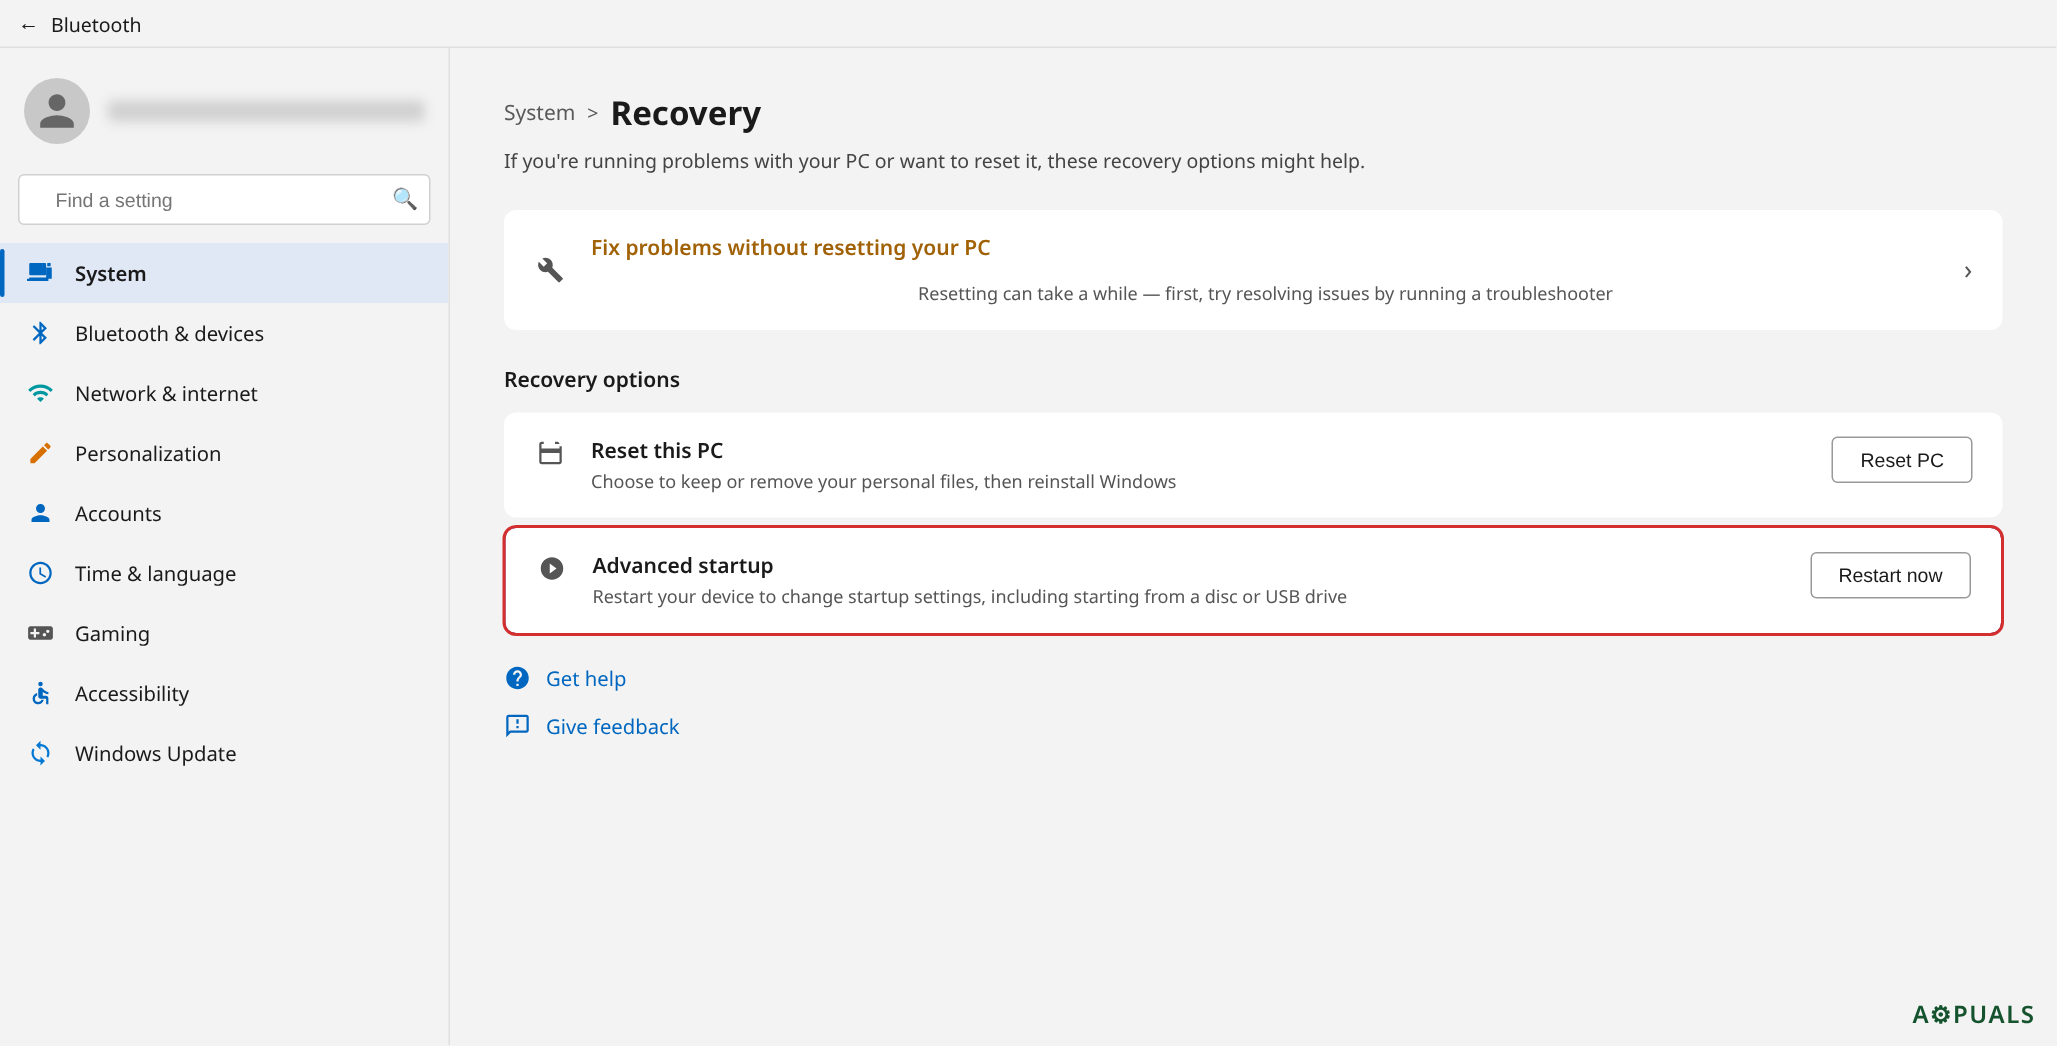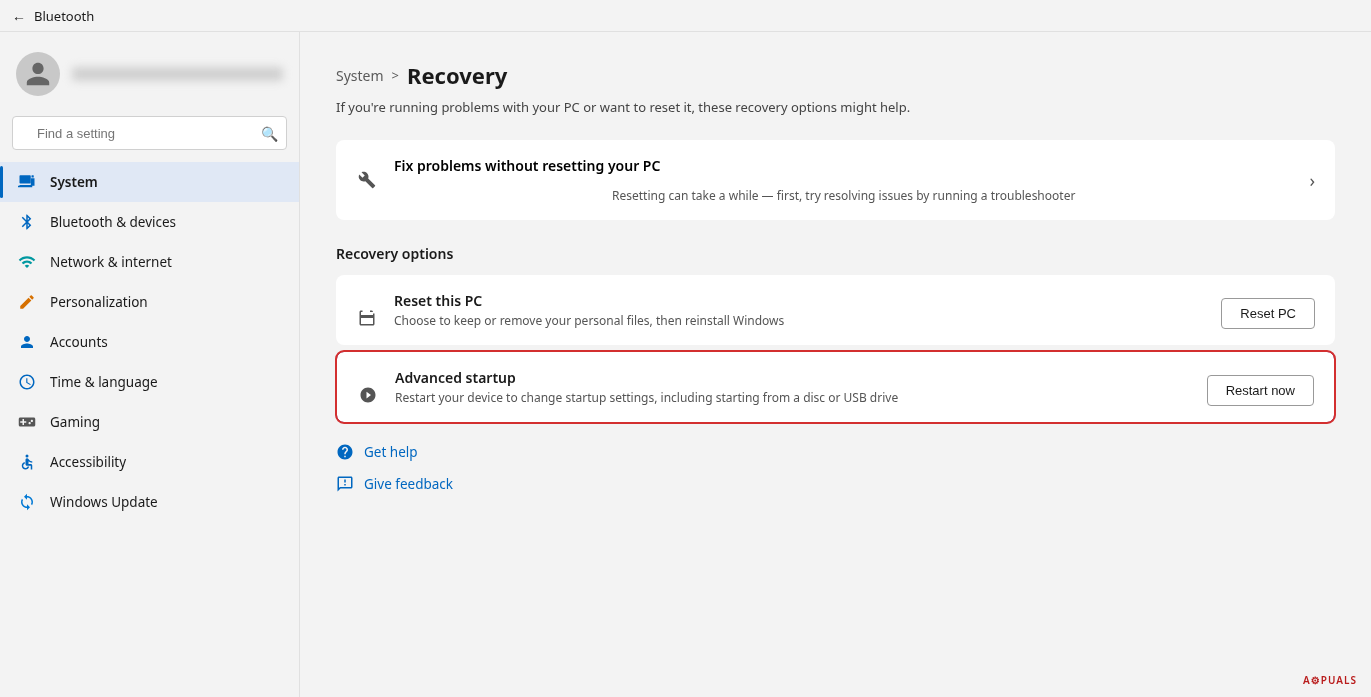--- a/index.html
+++ b/index.html
@@ -188,21 +188,21 @@
       display: flex;
       align-items: center;
       gap: 16px;
       margin-bottom: 24px;
       cursor: pointer;
     }
     .fix-card-content { flex: 1; }
     .fix-card-title {
       font-size: 14px;
       font-weight: 600;
-      color: #000000;
+      color: #a16207;
     }
     .fix-card-desc {
       font-size: 12px;
       color: #555;
       margin-top: 12px;
       text-align: center;
     }
     .fix-card-arrow {
       font-size: 18px;
       color: #555;
@@ -214,21 +214,21 @@
       color: #1a1a1a;
       margin-bottom: 12px;
     }
 
     
     .recovery-card {
       background: #fff;
       border-radius: 8px;
       padding: 16px 20px;
       display: flex;
-      align-items: flex-end;
+      align-items: flex-start;
       gap: 16px;
       margin-bottom: 6px;
     }
     .recovery-card-content { flex: 1; }
     .recovery-card-title {
       font-size: 14px;
       font-weight: 600;
       color: #1a1a1a;
     }
     .recovery-card-desc {
@@ -268,22 +268,22 @@
       color: #0067c0;
       cursor: pointer;
       text-decoration: none;
     }
 
     
     .watermark {
       position: fixed;
       bottom: 10px;
       right: 14px;
-      font-size: 10px;
-      color: #b91c1c;
+      font-size: 16px;
+      color: #14532d;
       font-weight: 600;
       letter-spacing: 1px;
       pointer-events: none;
       z-index: 999;
     }
 
     
     .icon-blue { color: #0067c0; }
     .icon-teal { color: #0098a0; }
     .icon-orange { color: #d67000; }

